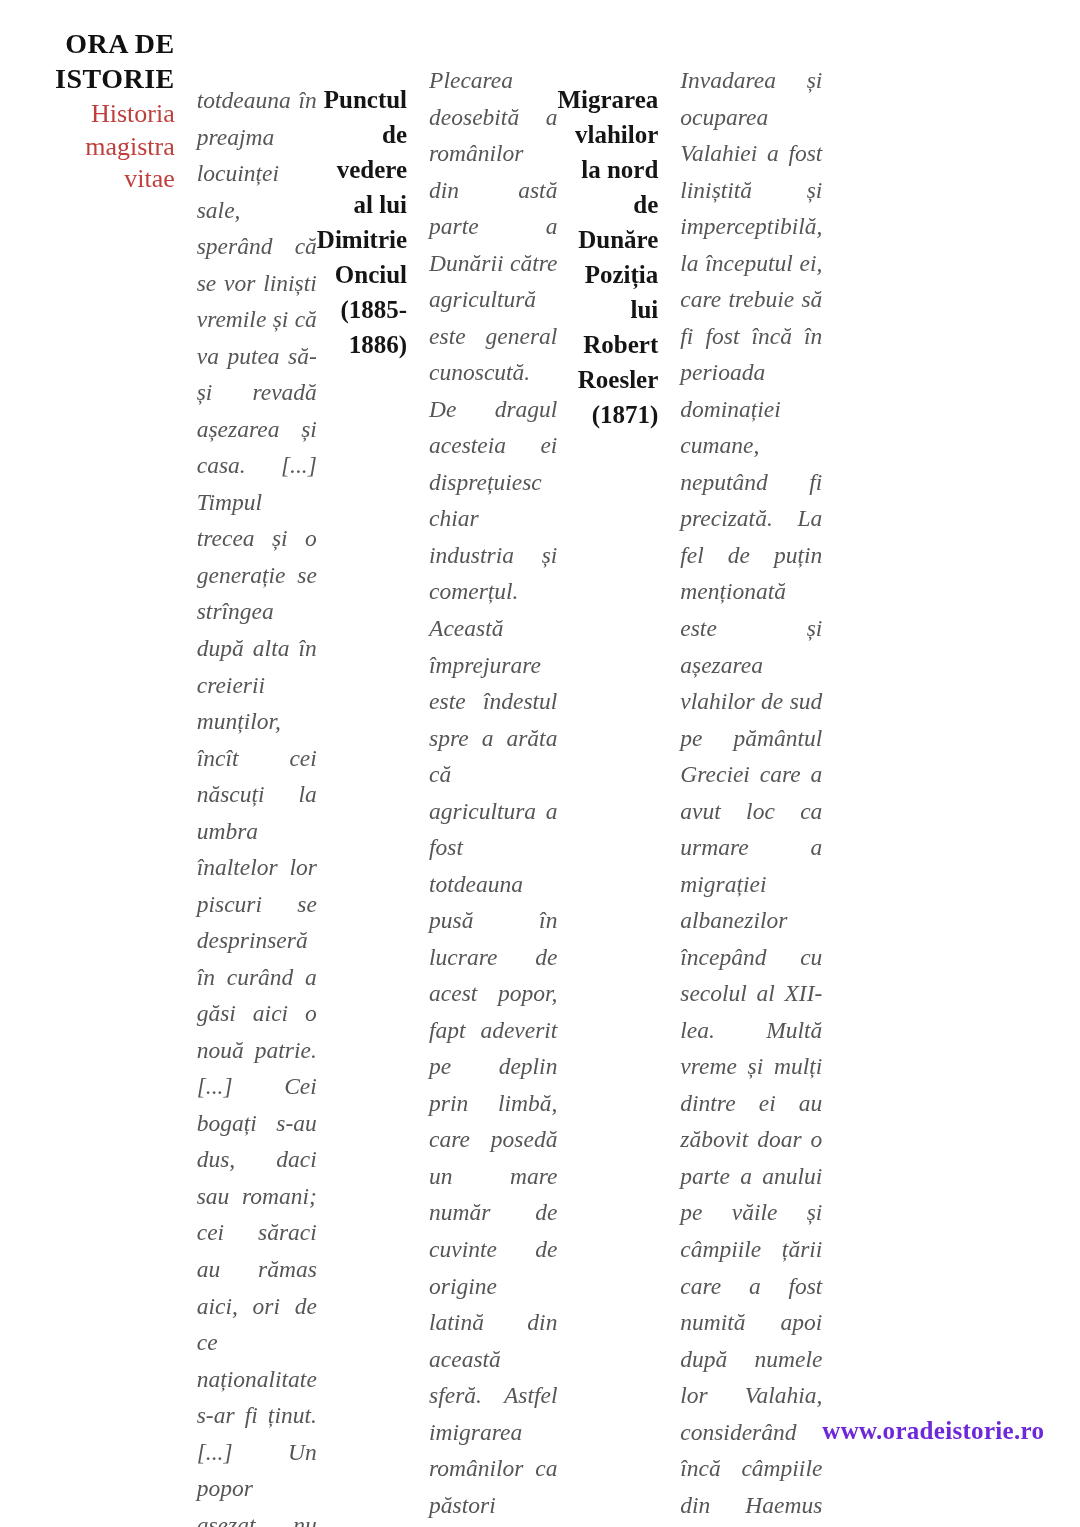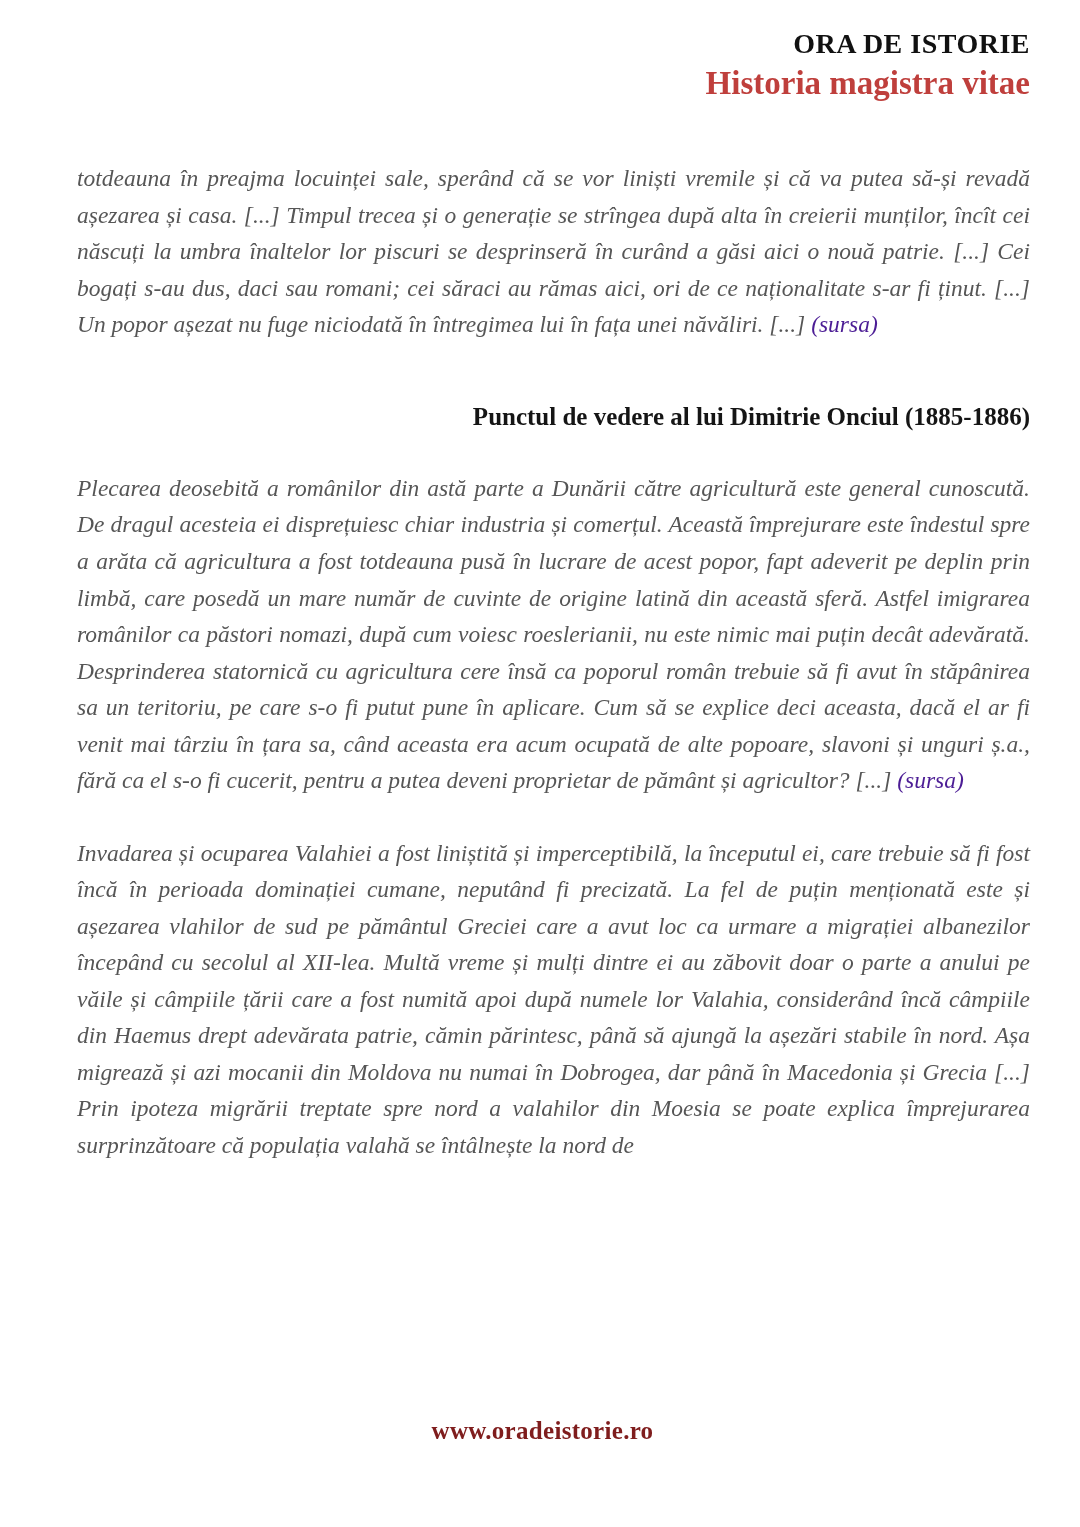--- a/index.html
+++ b/index.html
@@ -12,35 +12,35 @@
     height: 1527px;
     overflow: hidden;
     font-family: "Liberation Serif", "DejaVu Serif", serif;
   }
   .page {
     box-sizing: border-box;
     width: 1080px;
     height: 1489px;
     padding: 26px 50px 30px 55px;
     display: flex;
-    flex-direction: column;
+    flex-direction: row;
   }
   .header {
     text-align: right;
     line-height: 1.25;
   }
   .header .site-title {
     font-size: 28px;
     font-weight: bold;
     color: #111111;
     letter-spacing: 0.5px;
   }
   .header .site-motto {
-    font-size: 33px;
-    font-weight: bold;
+    font-size: 26px;
+    font-weight: normal;
     color: #bf3f3c;
     margin-top: 2px;
   }
   .quote {
     margin: 0 0 0 22px;
     font-style: italic;
     font-size: 23.5px;
     line-height: 1.555;
     color: #565656;
     text-align: justify;
@@ -60,39 +60,43 @@
     color: #4c1d95;
     font-style: italic;
     text-decoration: none;
     cursor: pointer;
   }
   .footer {
     margin-top: auto;
     text-align: center;
     font-size: 25px;
     font-weight: bold;
-    color: #7f1d1d;
+    color: #6d28d9;
     padding-bottom: 14px;
     letter-spacing: 0.3px;
   }
 </style>
 </head>
 <body>
 
 <div class="page">
 
   <div class="header">
     <div class="site-title">ORA DE ISTORIE</div>
     <div class="site-motto">Historia magistra vitae</div>
   </div>
 
   <p class="quote first"><span>totdeauna în preajma locuinței sale, sperând că se vor liniști vremile și că va putea să-și revadă așezarea și casa. [...] Timpul trecea și o generație se strîngea după alta în creierii munților, încît cei născuți la umbra înaltelor lor piscuri se desprinseră în curând a găsi aici o nouă patrie. [...] Cei bogați s-au dus, daci sau romani; cei săraci au rămas aici, ori de ce naționalitate s-ar fi ținut. [...] Un popor așezat nu fuge niciodată în întregimea lui în fața unei năvăliri. [...]</span> <a class="sursa">(sursa)</a></p>
 
   <h2 class="section-heading spaced">Punctul de vedere al lui Dimitrie Onciul (1885-1886)</h2>
 
   <p class="quote after-heading"><span>Plecarea deosebită a românilor din astă parte a Dunării către agricultură este general cunoscută. De dragul acesteia ei disprețuiesc chiar industria și comerțul. Această împrejurare este îndestul spre a arăta că agricultura a fost totdeauna pusă în lucrare de acest popor, fapt adeverit pe deplin prin limbă, care posedă un mare număr de cuvinte de origine latină din această sferă. Astfel imigrarea românilor ca păstori nomazi, după cum voiesc roeslerianii, nu este nimic mai puțin decât adevărată. Desprinderea statornică cu agricultura cere însă ca poporul român trebuie să fi avut în stăpânirea sa un teritoriu, pe care s-o fi putut pune în aplicare. Cum să se explice deci aceasta, dacă el ar fi venit mai târziu în țara sa, când aceasta era acum ocupată de alte popoare, slavoni și unguri ș.a., fără ca el s-o fi cucerit, pentru a putea deveni proprietar de pământ și agricultor? [...]</span> <a class="sursa">(sursa)</a></p>
 
+  <div class="section-heading spaced">
+    <div>Migrarea vlahilor la nord de Dunăre</div>
+    <div>Poziția lui Robert Roesler (1871)</div>
+  </div>
 
   <p class="quote after-heading"><span>Invadarea și ocuparea Valahiei a fost liniștită și imperceptibilă, la începutul ei, care trebuie să fi fost încă în perioada dominației cumane, neputând fi precizată. La fel de puțin menționată este și așezarea vlahilor de sud pe pământul Greciei care a avut loc ca urmare a migrației albanezilor începând cu secolul al XII-lea. Multă vreme și mulți dintre ei au zăbovit doar o parte a anului pe văile și câmpiile țării care a fost numită apoi după numele lor Valahia, considerând încă câmpiile din Haemus drept adevărata patrie, cămin părintesc, până să ajungă la așezări stabile în nord. Așa migrează și azi mocanii din Moldova nu numai în Dobrogea, dar până în Macedonia și Grecia [...] Prin ipoteza migrării treptate spre nord a valahilor din Moesia se poate explica împrejurarea surprinzătoare că populația valahă se întâlnește la nord de</span></p>
 
   <div class="footer">www.oradeistorie.ro</div>
 
 </div>
 
 </body></html>

